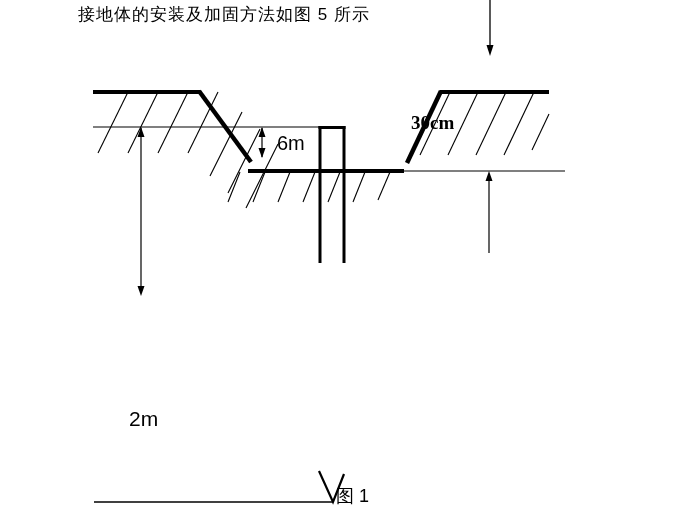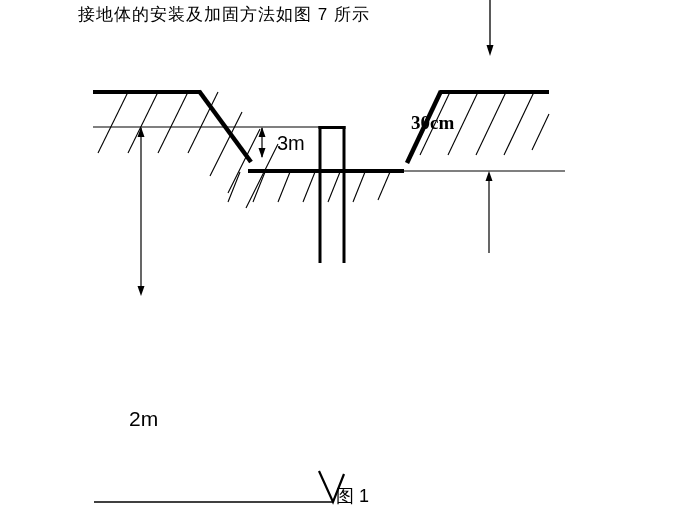--- a/index.html
+++ b/index.html
@@ -63,21 +63,21 @@
   svg polygon {
     fill: #000000;
     stroke: none;
   }
 </style>
 </head>
 <body>
 
 <div class="page">
 
-  <div class="label intro-text">接地体的安装及加固方法如图 7 所示</div>
+  <div class="label intro-text">接地体的安装及加固方法如图 5 所示</div>
 
   <svg class="diagram-svg" width="679" height="518" viewBox="0 0 679 518">
 
     <g>
       <line x1="490" y1="0" x2="490" y2="47" stroke-width="1.3"></line>
       <polygon points="486.5,45 493.5,45 490,56"></polygon>
     </g>
 
     <g>
       <line x1="93" y1="92" x2="200" y2="92" stroke-width="4"></line>
@@ -160,21 +160,21 @@
 
     <g>
       <line x1="94" y1="502" x2="333" y2="502" stroke-width="1.3"></line>
     </g>
 
     <g>
       <polyline points="319,471 333,502 344,474" stroke-width="2.2"></polyline>
     </g>
   </svg>
 
-  <div class="label label-1m">3m</div>
+  <div class="label label-1m">6m</div>
 
   <div class="label label-30cm">30cm</div>
 
   <div class="label label-2m">2m</div>
 
   <div class="label fig-caption">图 1</div>
 
 </div>
 
 </body></html>

